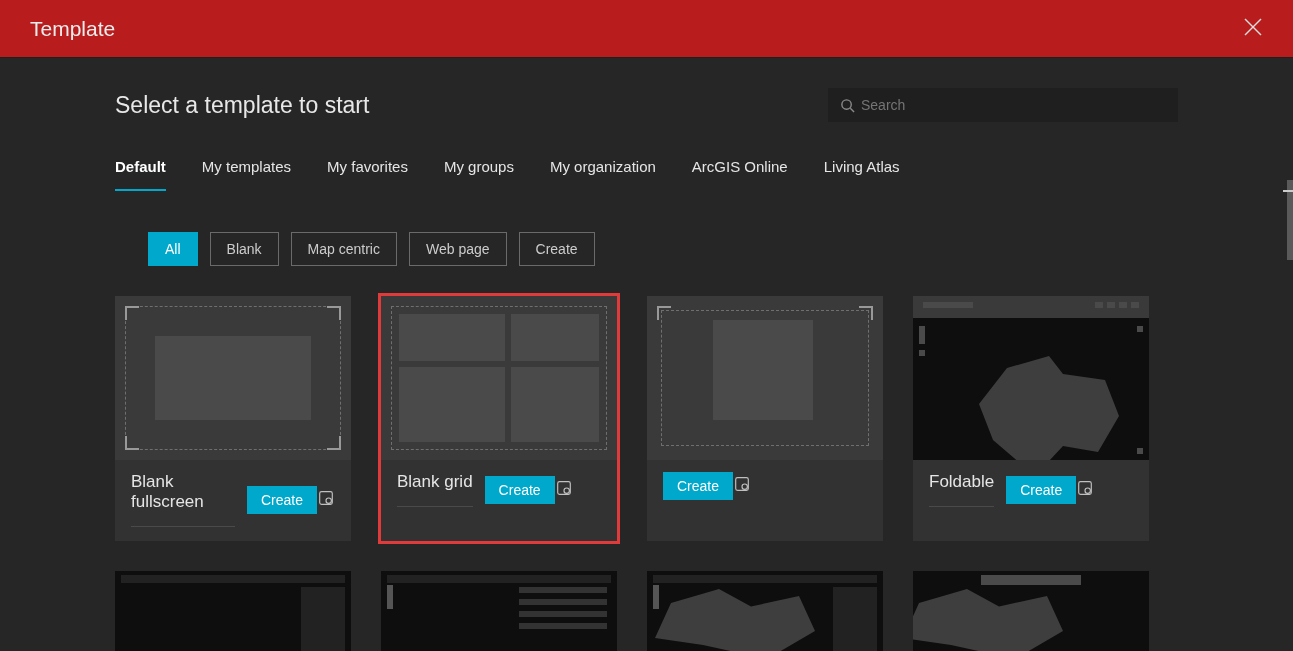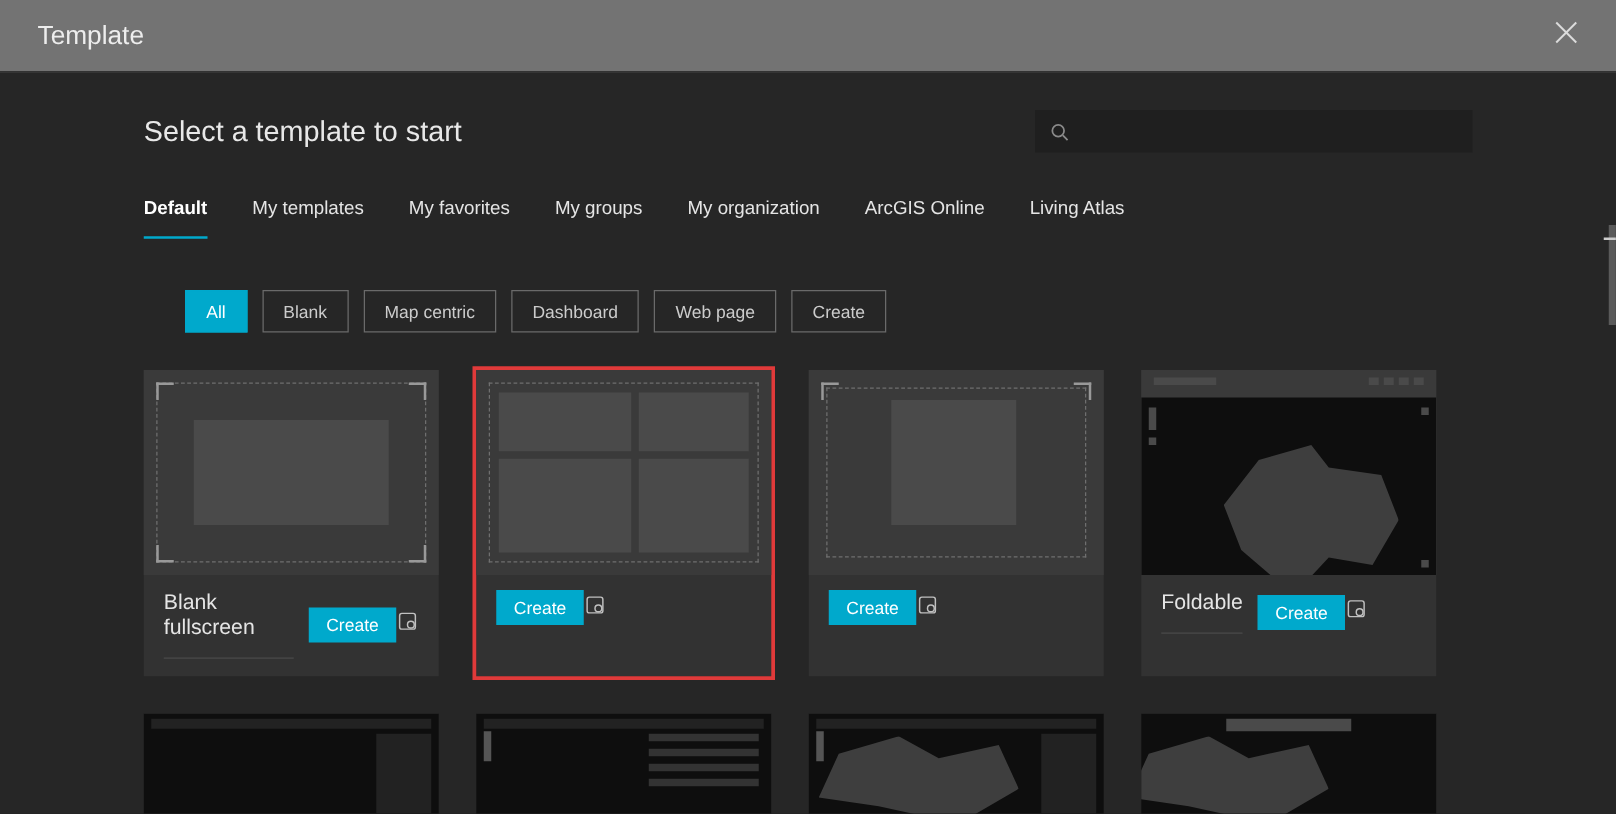--- a/index.html
+++ b/index.html
@@ -6,21 +6,21 @@
 body {
   width: 1293px;
   height: 651px;
   background: #262626;
   font-family: -apple-system, "Segoe UI", Arial, sans-serif;
   color: #cfcfcf;
   overflow: hidden;
 }
 .header {
   height: 58px;
-  background: #737373;
+  background: #b91c1c;
   display: flex;
   align-items: center;
   justify-content: space-between;
   padding: 0 30px;
   border-bottom: 1px solid #1f1f1f;
 }
 .page-title {
   font-size: 21px;
   font-weight: 400;
   color: #ededed;
@@ -187,38 +187,38 @@
 </div>
 
 <div class="content">
   <div class="top-row">
     <div class="subheading">Select a template to start</div>
     <div class="search-wrap">
       <svg width="15" height="15" viewBox="0 0 16 16">
         <circle cx="7" cy="7" r="5" stroke="#8a8a8a" stroke-width="1.5" fill="none"></circle>
         <line x1="11" y1="11" x2="15" y2="15" stroke="#8a8a8a" stroke-width="1.5"></line>
       </svg>
+      <input class="search-input" placeholder="Search" style="">
     </div>
   </div>
 
   <div class="tabs">
     <div class="tab active">Default</div>
     <div class="tab">My templates</div>
     <div class="tab">My favorites</div>
     <div class="tab">My groups</div>
     <div class="tab">My organization</div>
     <div class="tab">ArcGIS Online</div>
     <div class="tab">Living Atlas</div>
   </div>
 
   <div class="pills">
     <button class="pill active">All</button>
     <button class="pill">Blank</button>
     <button class="pill">Map centric</button>
-    <button class="pill">Dashboard</button>
     <button class="pill">Web page</button>
     <button class="pill">Create</button>
   </div>
 
   <div class="grid">
 
     <div class="card">
       <div class="thumb">
         <div class="t-frame"></div>
         <div class="t-corner tc-tl"></div>
@@ -245,20 +245,21 @@
       <div class="thumb">
         <div class="t-frame"></div>
         <div class="grid-inner">
           <div class="gi gi1"></div>
             <div class="gi gi2"></div>
           <div class="gi gi4"></div>
             <div class="gi gi5"></div>
         </div>
       </div>
       <div class="card-body">
+        <div class="card-title">Blank grid</div>
         <div class="card-actions">
           <button class="create-btn">Create</button>
           <span class="preview-icon">
             <svg width="18" height="18" viewBox="0 0 20 20">
                 <rect x="3" y="3" width="14" height="14" rx="2" stroke="#c0c0c0" fill="none" stroke-width="1.3"></rect>
                 <circle cx="13" cy="13" r="3" stroke="#c0c0c0" fill="none" stroke-width="1.3"></circle>
               </svg>
           </span>
         </div>
       </div>

